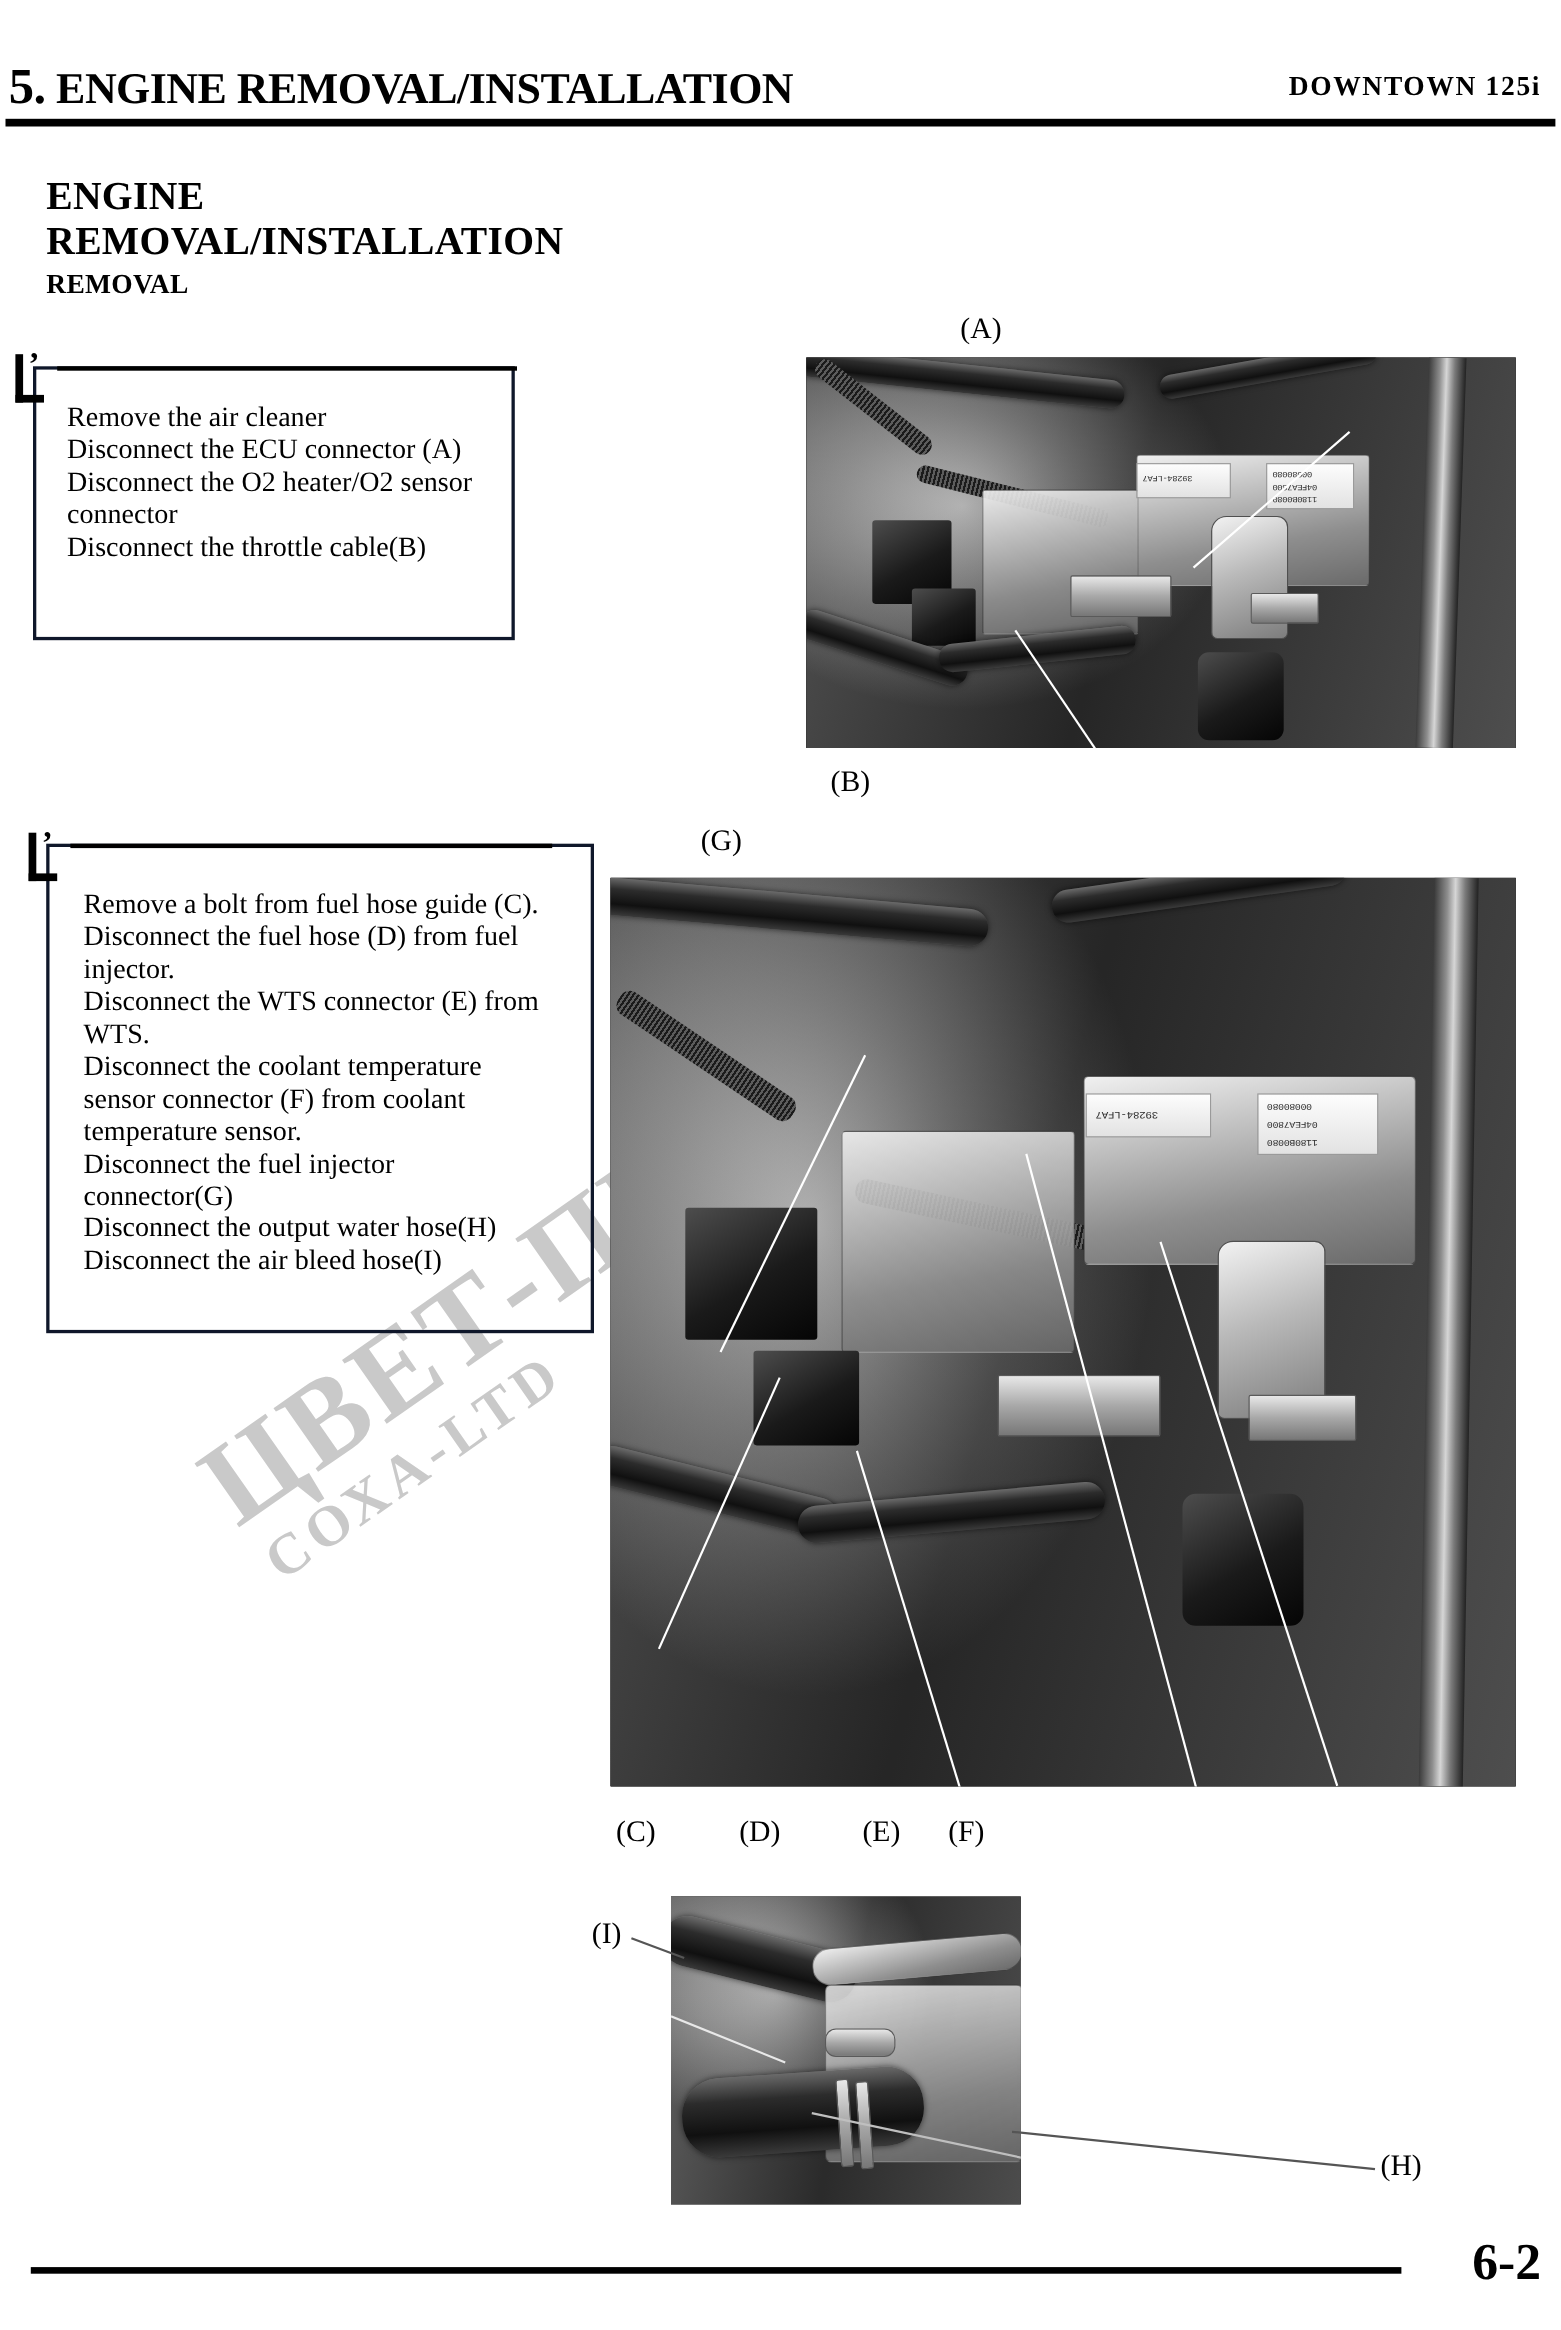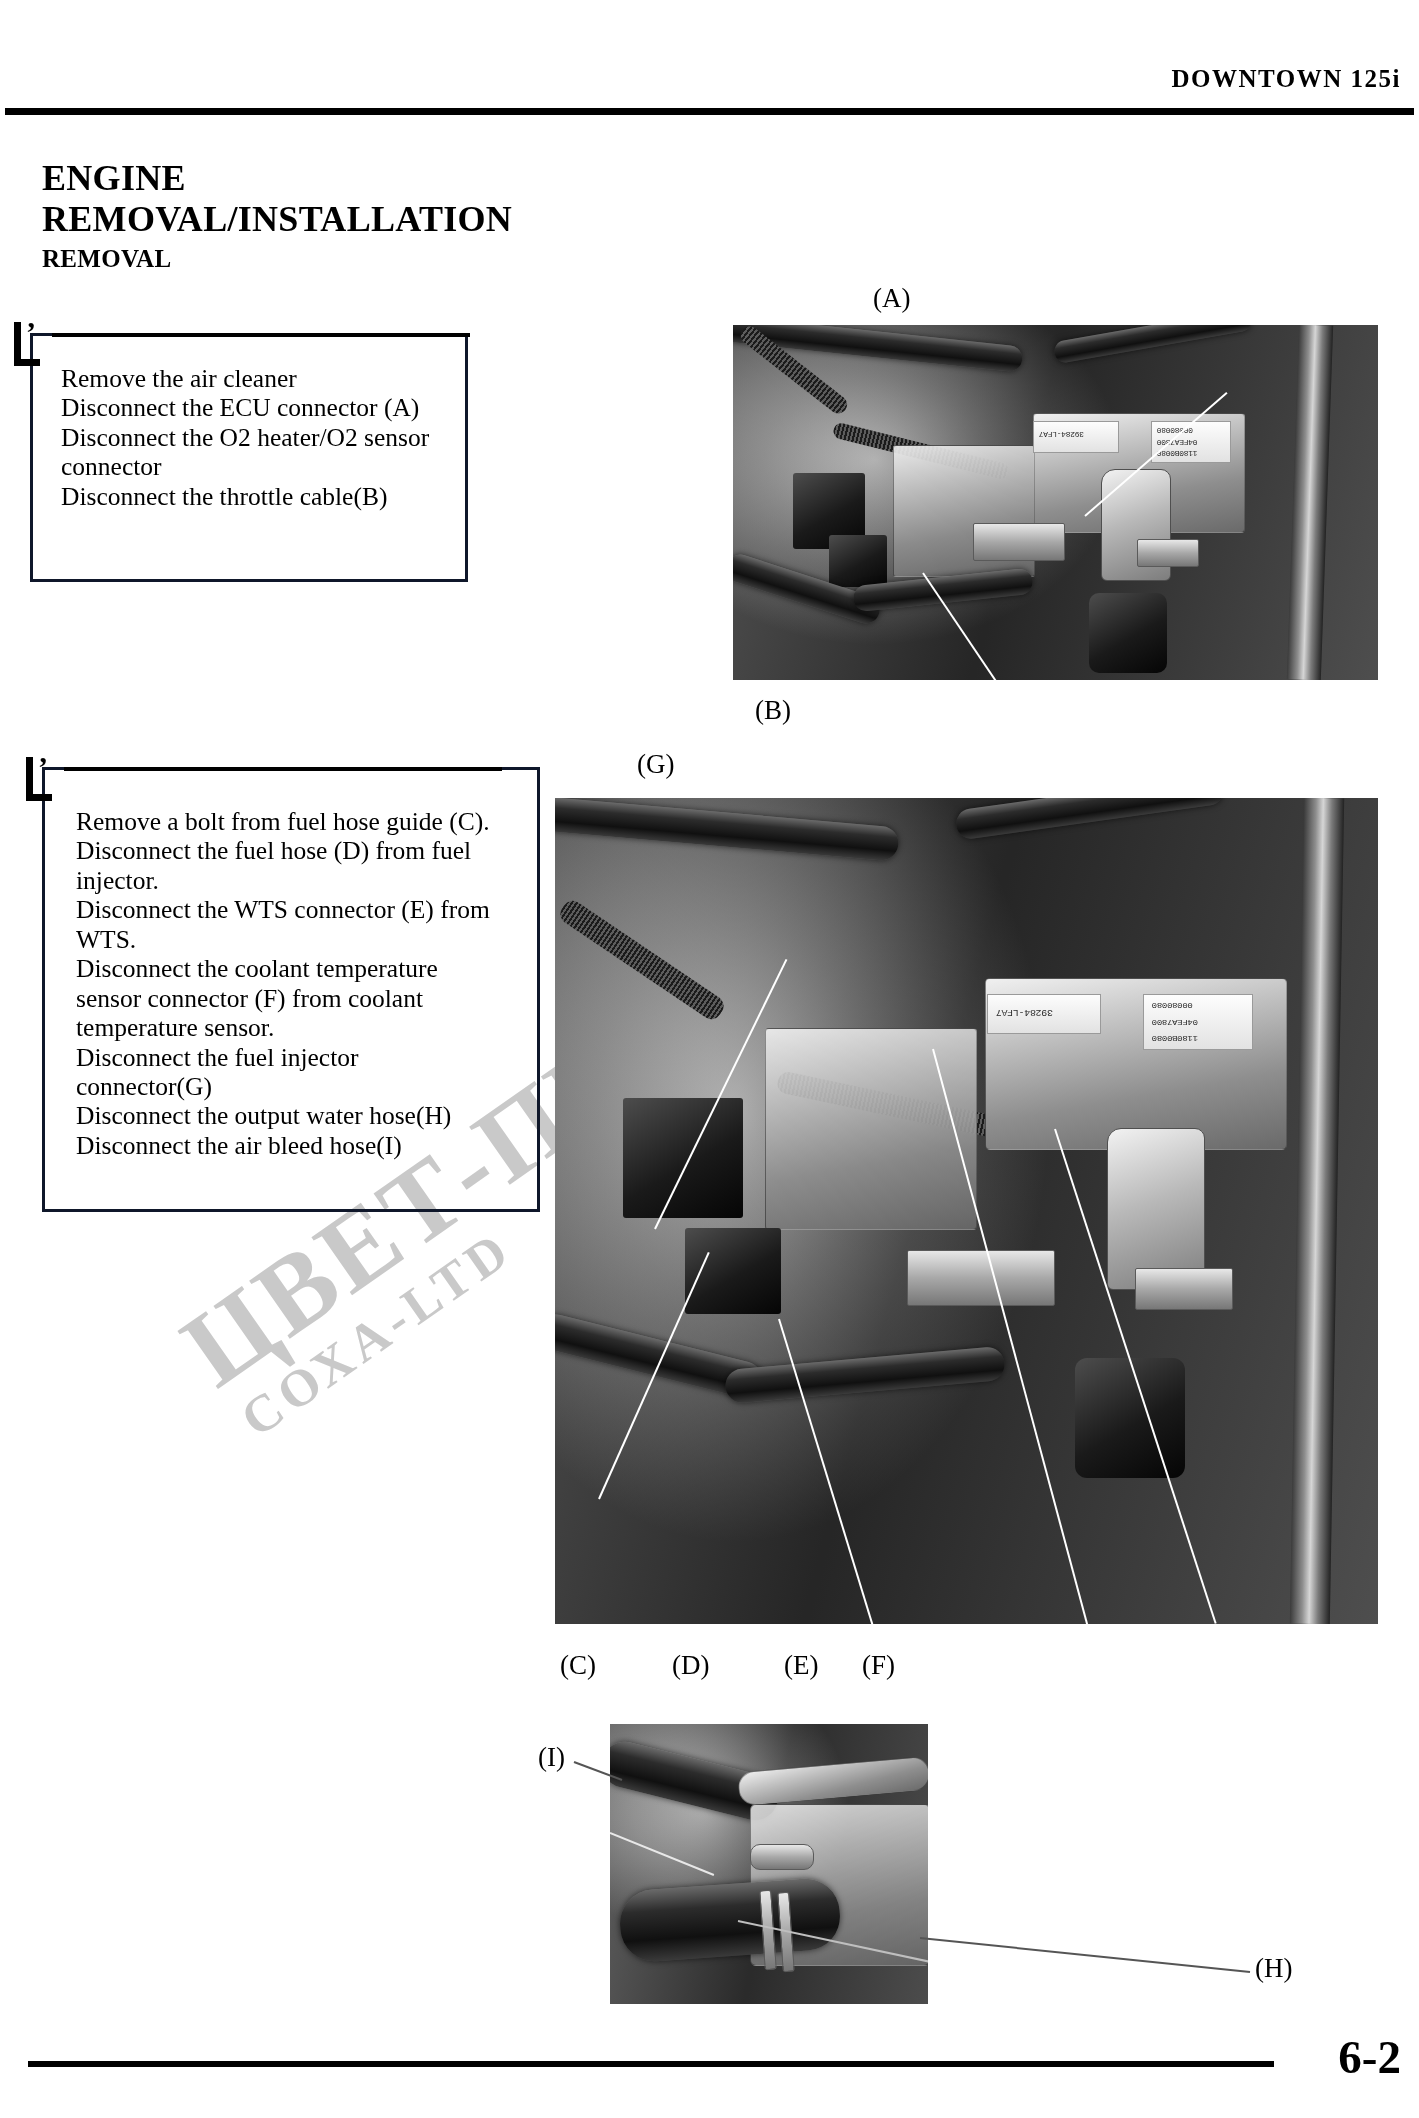--- a/index.html
+++ b/index.html
@@ -341,20 +341,21 @@
 <body>
 
 <div class="watermark">
   <div class="wm-line wm-1">ЦВЕТ-ПР</div>
   <div class="wm-line wm-2">СОХА-LTD</div>
 </div>
 
 <div class="header">
 
 
+  <div class="chapter-title"><span class="chapter-num">5.</span> <span>ENGINE REMOVAL/INSTALLATION</span></div>
 
   <div class="model-name">DOWNTOWN 125i</div>
 
   <div class="header-rule"></div>
 </div>
 
 <div class="section-heading" style="white-space:pre-line;">ENGINE
 REMOVAL/INSTALLATION</div>
 <div class="sub-heading">REMOVAL</div>
 

